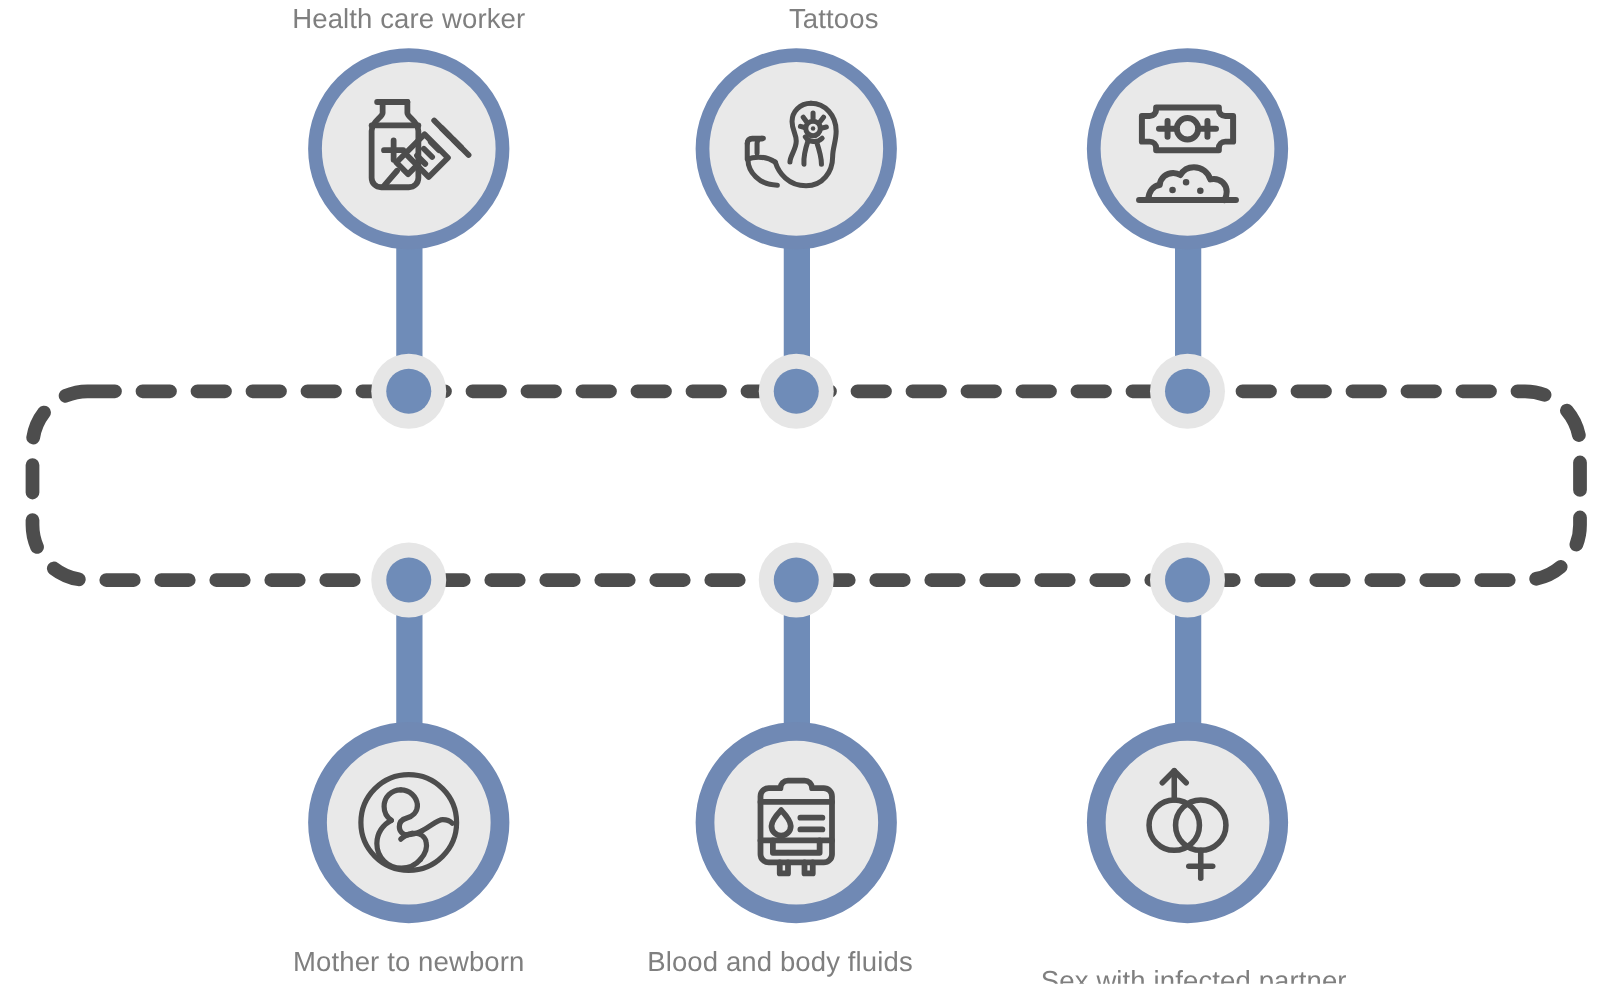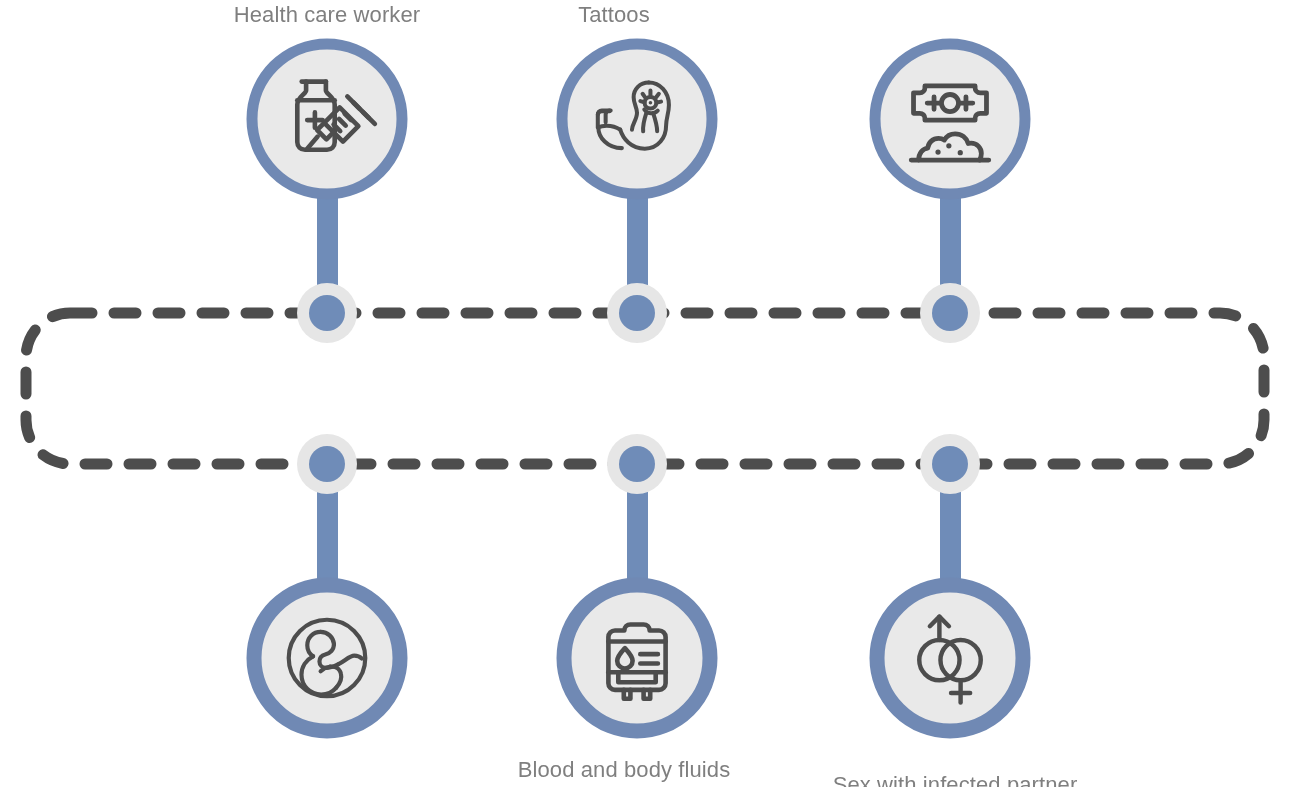--- a/index.html
+++ b/index.html
@@ -219,18 +219,19 @@
       <circle cx="637" cy="464" r="30" fill="#e6e6e6"></circle>
       <circle cx="637" cy="464" r="18" fill="#6f8cb8"></circle>
     </g>
     <g>
       <circle cx="950" cy="464" r="30" fill="#e6e6e6"></circle>
       <circle cx="950" cy="464" r="18" fill="#6f8cb8"></circle>
     </g>
   </svg>
 
   <div class="node-label label-top" style="left:327px;">Health care worker</div>
-  <div class="node-label label-top" style="left:614px;">Tattoos</div>
-
+  <div class="node-label label-top" style="left:667px;">Tattoos</div>
+
+  <div class="node-label label-bottom" style="left:327px;">Mother to newborn</div>
   <div class="node-label label-bottom" style="left:624px;">Blood and body fluids</div>
   <div class="node-label label-bottom" style="left:955px;margin-top:15px;">Sex with infected partner</div>
 
 </div>
 
 </body></html>

